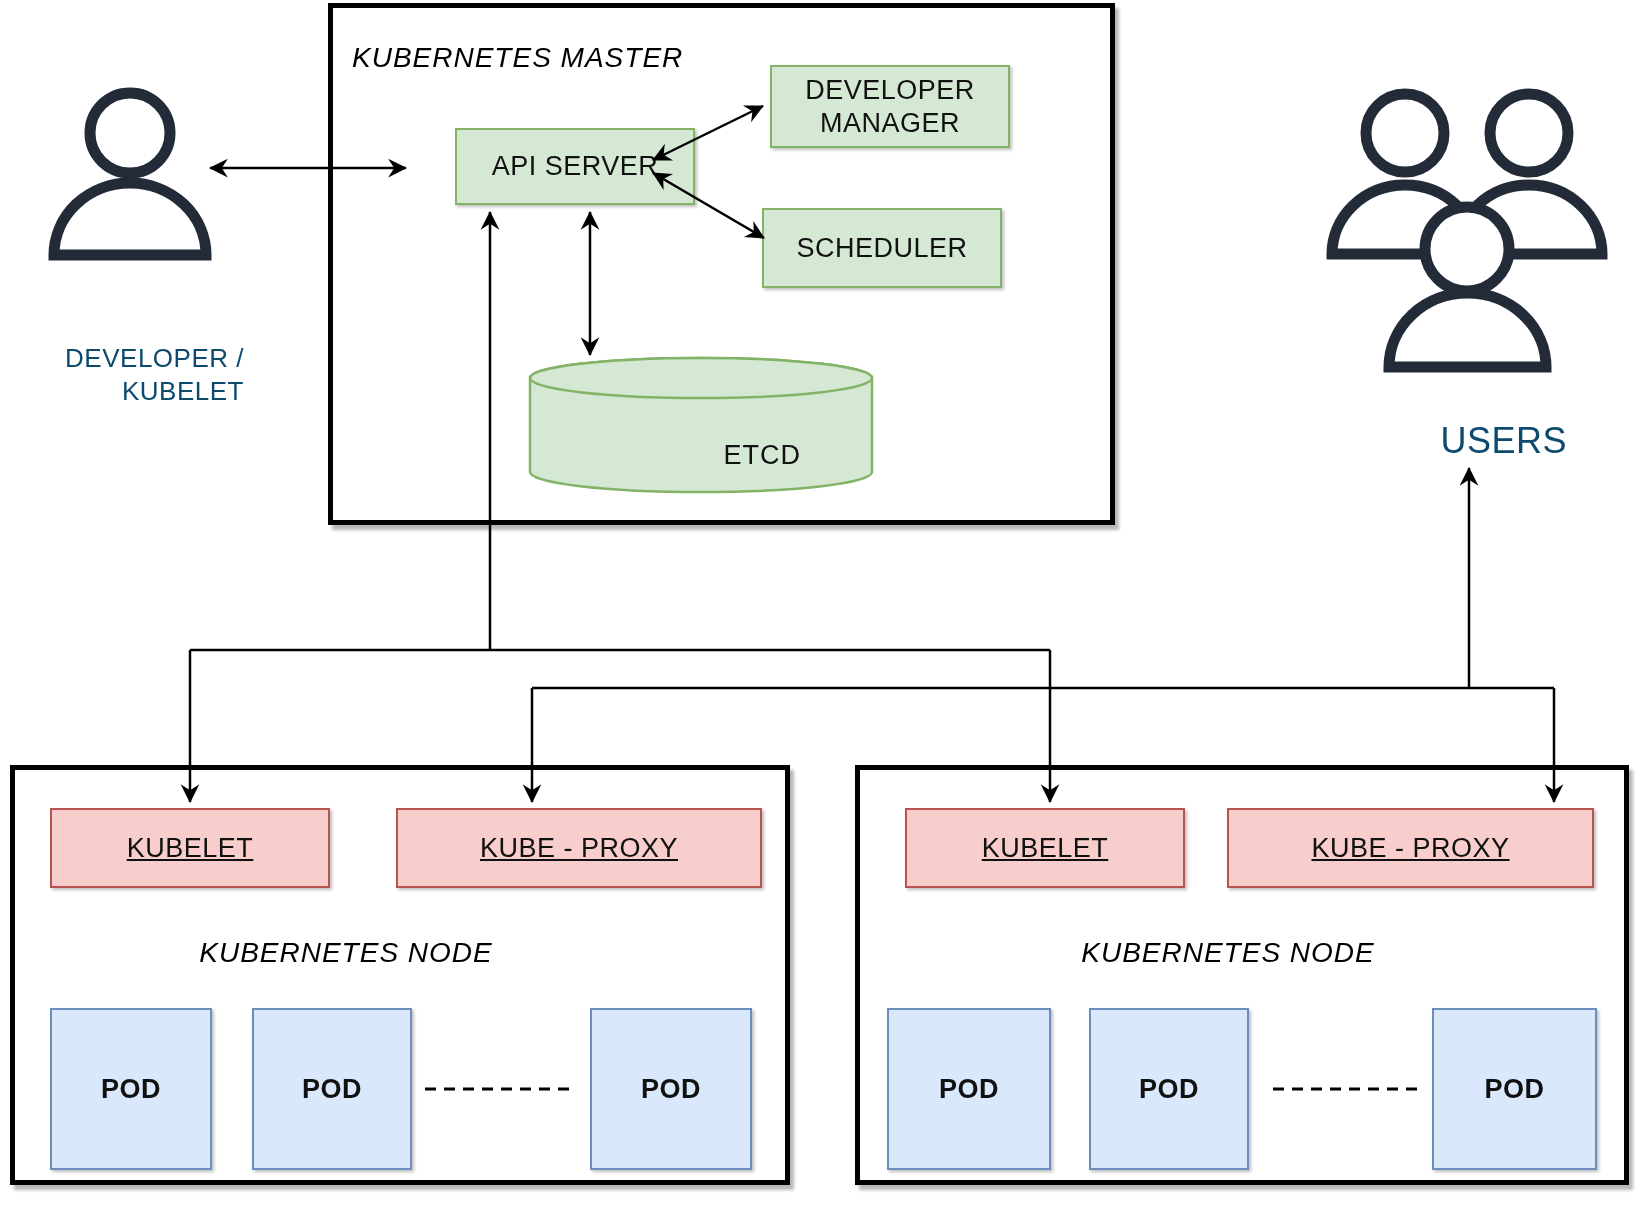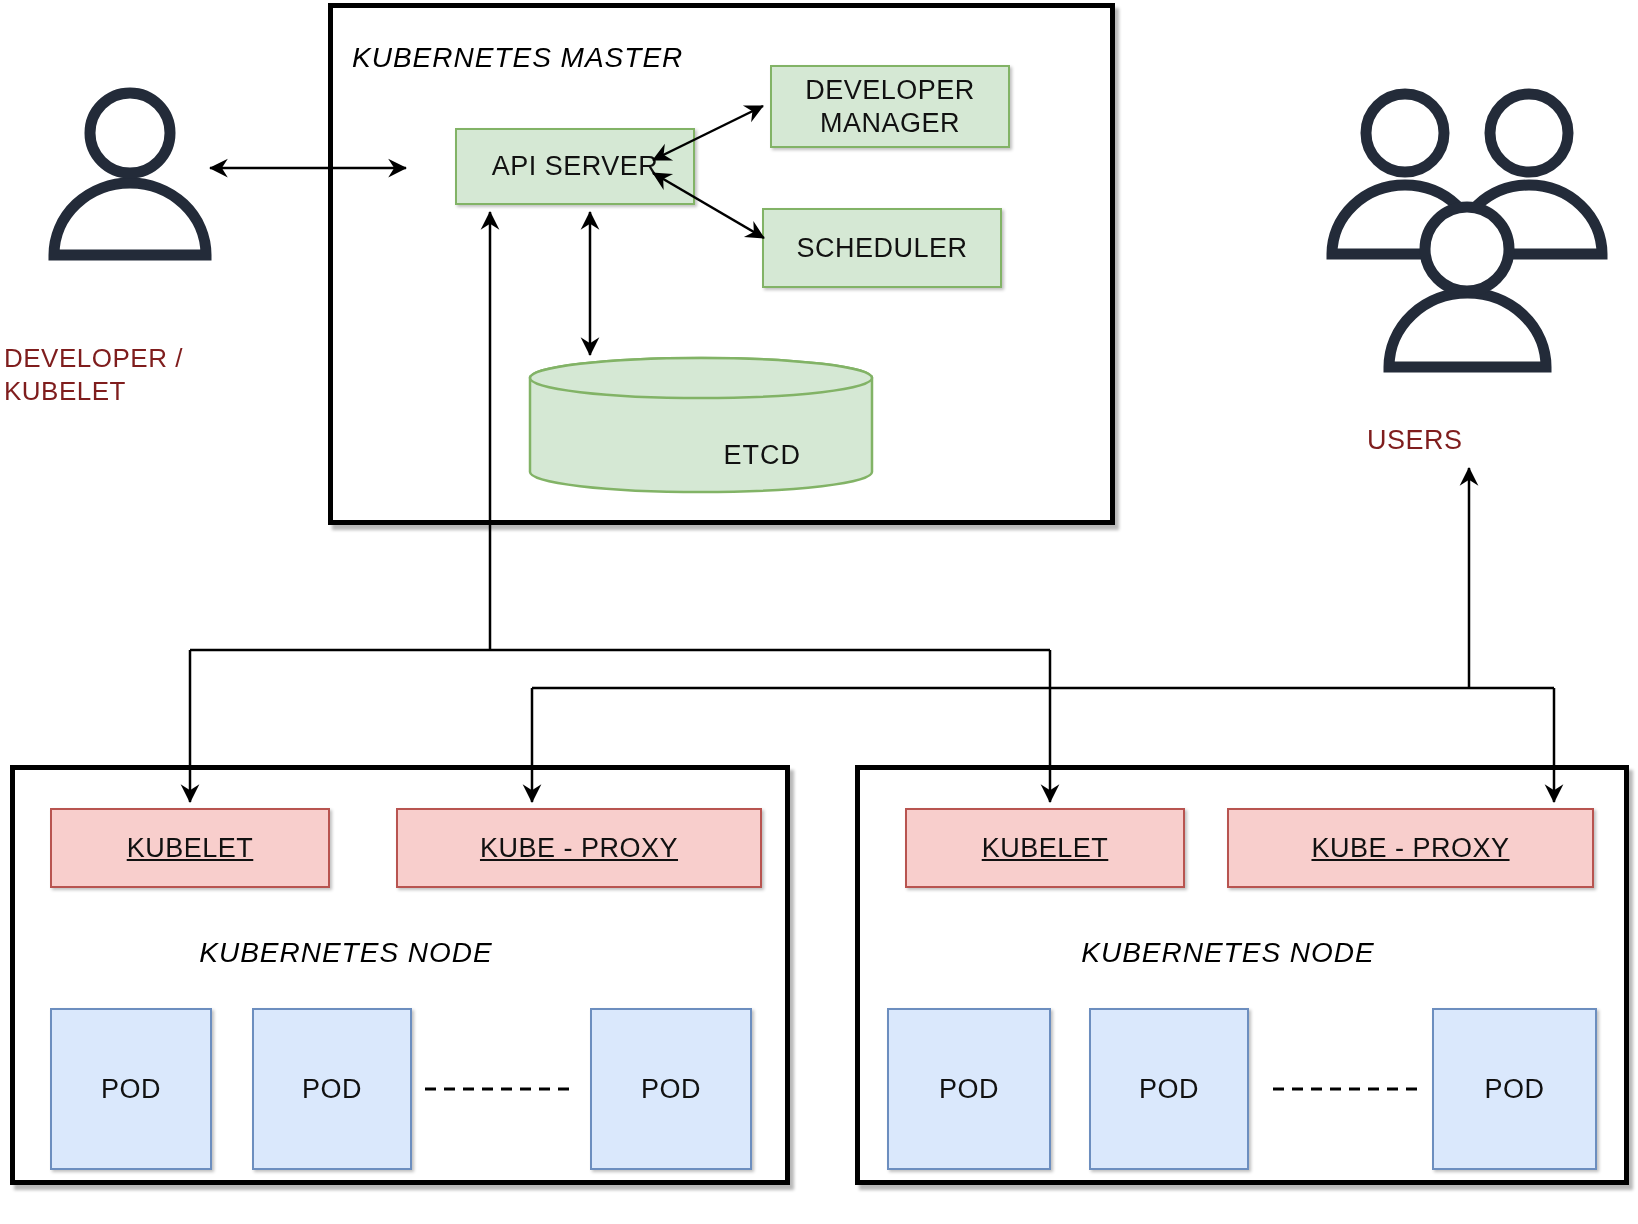--- a/index.html
+++ b/index.html
@@ -18,26 +18,26 @@
     border:5px solid #000;background:#fff;
     box-shadow:4px 5px 3px rgba(0,0,0,.28);
   }
   .shape{
     display:flex;align-items:center;justify-content:center;text-align:center;
     font-size:27px;letter-spacing:.5px;
     box-shadow:2px 2px 3px rgba(0,0,0,.25);
   }
   .green{background:var(--green-fill);border:2px solid var(--green-stroke);}
   .red{background:var(--red-fill);border:2px solid var(--red-stroke);text-decoration:underline;}
-  .blue{background:var(--blue-fill);border:2px solid var(--blue-stroke);}
+  .blue{background:var(--blue-fill);border:2px solid var(--blue-stroke);font-weight:bold;}
   .diagram-title{
     font-style:italic;font-size:28px;letter-spacing:1px;color:#000;
     text-align:center;white-space:nowrap;
   }
-  .actor-label{font-size:26px;line-height:33px;text-align:left;color:#7f1d1d;letter-spacing:.5px;}
+  .actor-label{font-size:26px;line-height:33px;text-align:right;color:#0c4a6e;letter-spacing:.5px;}
   #etcd-label{font-size:27px;text-align:right;letter-spacing:1px;}
   svg{position:absolute;left:0;top:0;pointer-events:none;}
   #overlay{z-index:5;}
 </style>
 </head>
 <body>
 
 <div id="canvas">
 
   <div class="abs frame" style="left:328px;top:3px;width:787px;height:522px;"></div>
@@ -93,21 +93,21 @@
 
   <div class="abs shape green" style="left:410px;top:128px;width:240px;height:77px;z-index:2;margin-left:45px;">API SERVER</div>
   <div class="abs shape green" style="left:770px;top:65px;width:240px;height:83px;line-height:33px;z-index:2;">DEVELOPER MANAGER</div>
   <div class="abs shape green" style="left:762px;top:208px;width:240px;height:80px;z-index:2;">SCHEDULER</div>
   <div id="etcd-label" class="abs" style="left:601px;top:440px;width:200px;z-index:6;">ETCD</div>
 
   <div class="abs actor-label" style="left:4px;top:342px;width:240px;z-index:2;">
     <div>DEVELOPER /</div>
     <div>KUBELET</div>
   </div>
-  <div class="abs actor-label" style="left:1367px;top:424px;width:200px;font-size:27px;z-index:2;">USERS</div>
+  <div class="abs actor-label" style="left:1367px;top:424px;width:200px;font-size:36px;z-index:2;">USERS</div>
 
   <div class="abs shape red" style="left:50px;top:808px;width:280px;height:80px;z-index:2;">KUBELET</div>
   <div class="abs shape red" style="left:396px;top:808px;width:366px;height:80px;z-index:2;">KUBE - PROXY</div>
   <div class="abs diagram-title" style="left:146px;top:937px;width:400px;z-index:2;">KUBERNETES NODE</div>
   <div class="abs shape blue" style="left:50px;top:1008px;width:162px;height:162px;z-index:2;">POD</div>
   <div class="abs shape blue" style="left:252px;top:1008px;width:160px;height:162px;z-index:2;">POD</div>
   <div class="abs shape blue" style="left:590px;top:1008px;width:162px;height:162px;z-index:2;">POD</div>
 
   <div class="abs shape red" style="left:905px;top:808px;width:280px;height:80px;z-index:2;">KUBELET</div>
   <div class="abs shape red" style="left:1227px;top:808px;width:367px;height:80px;z-index:2;">KUBE - PROXY</div>

